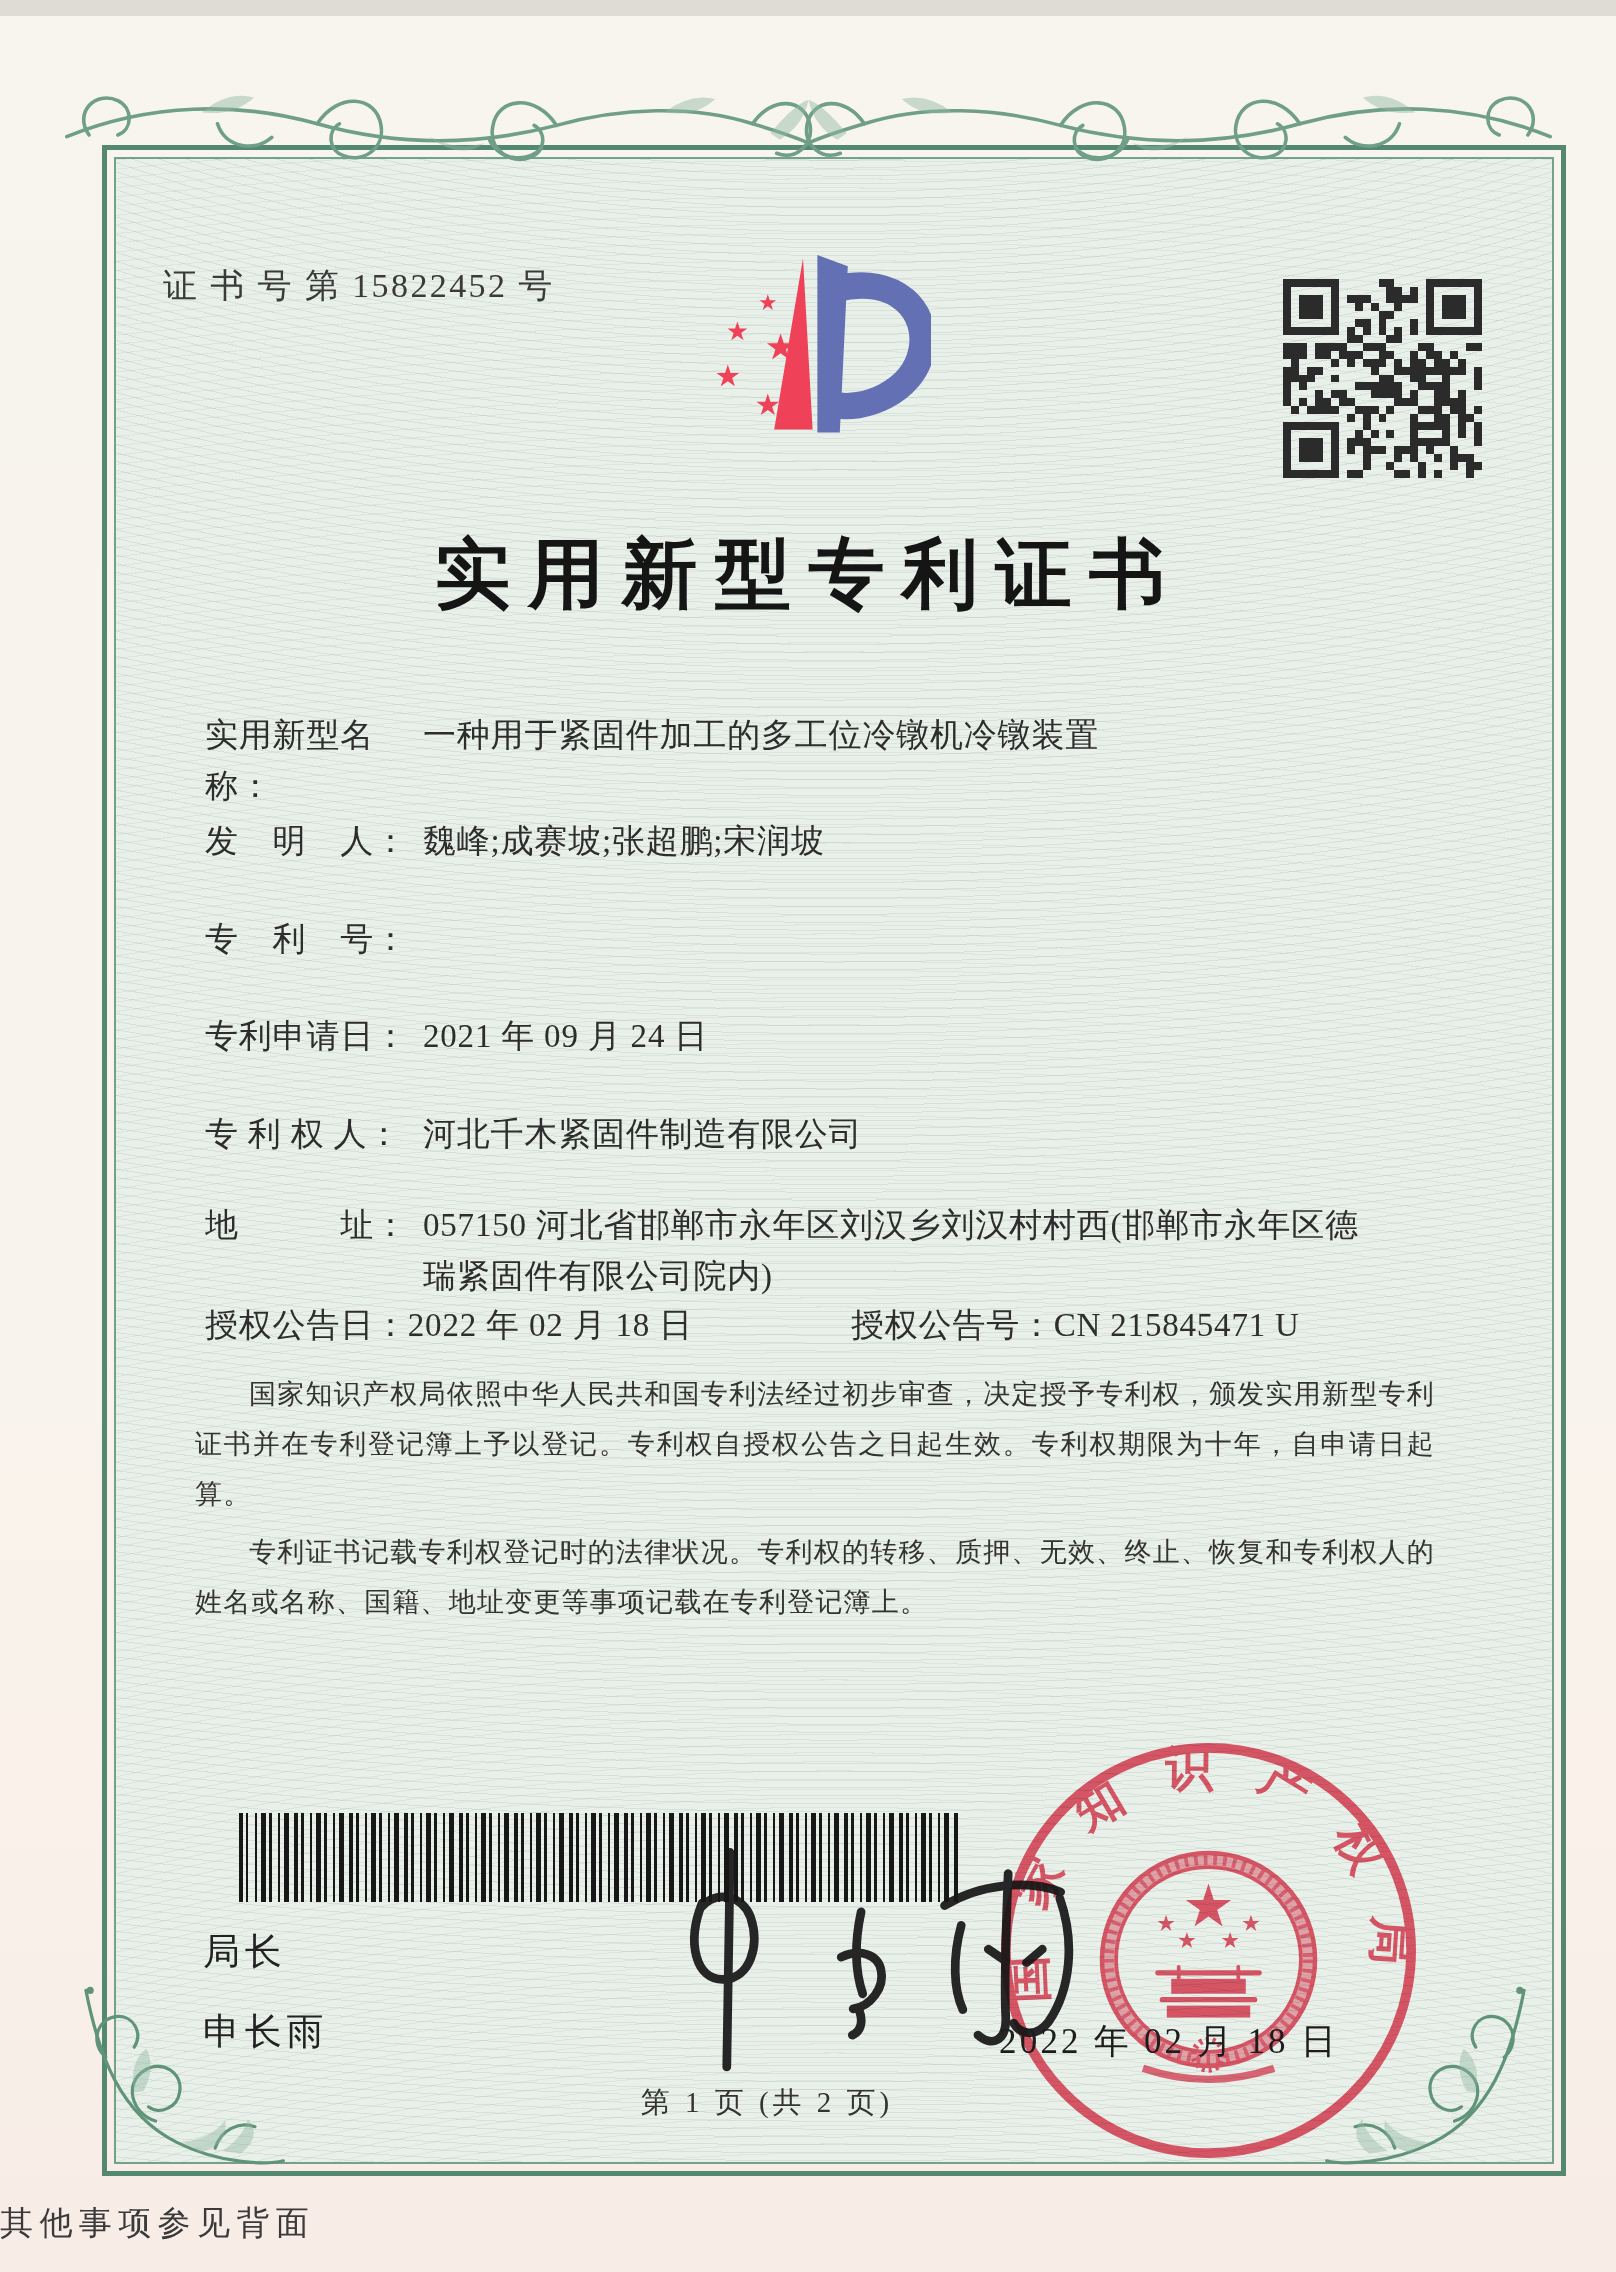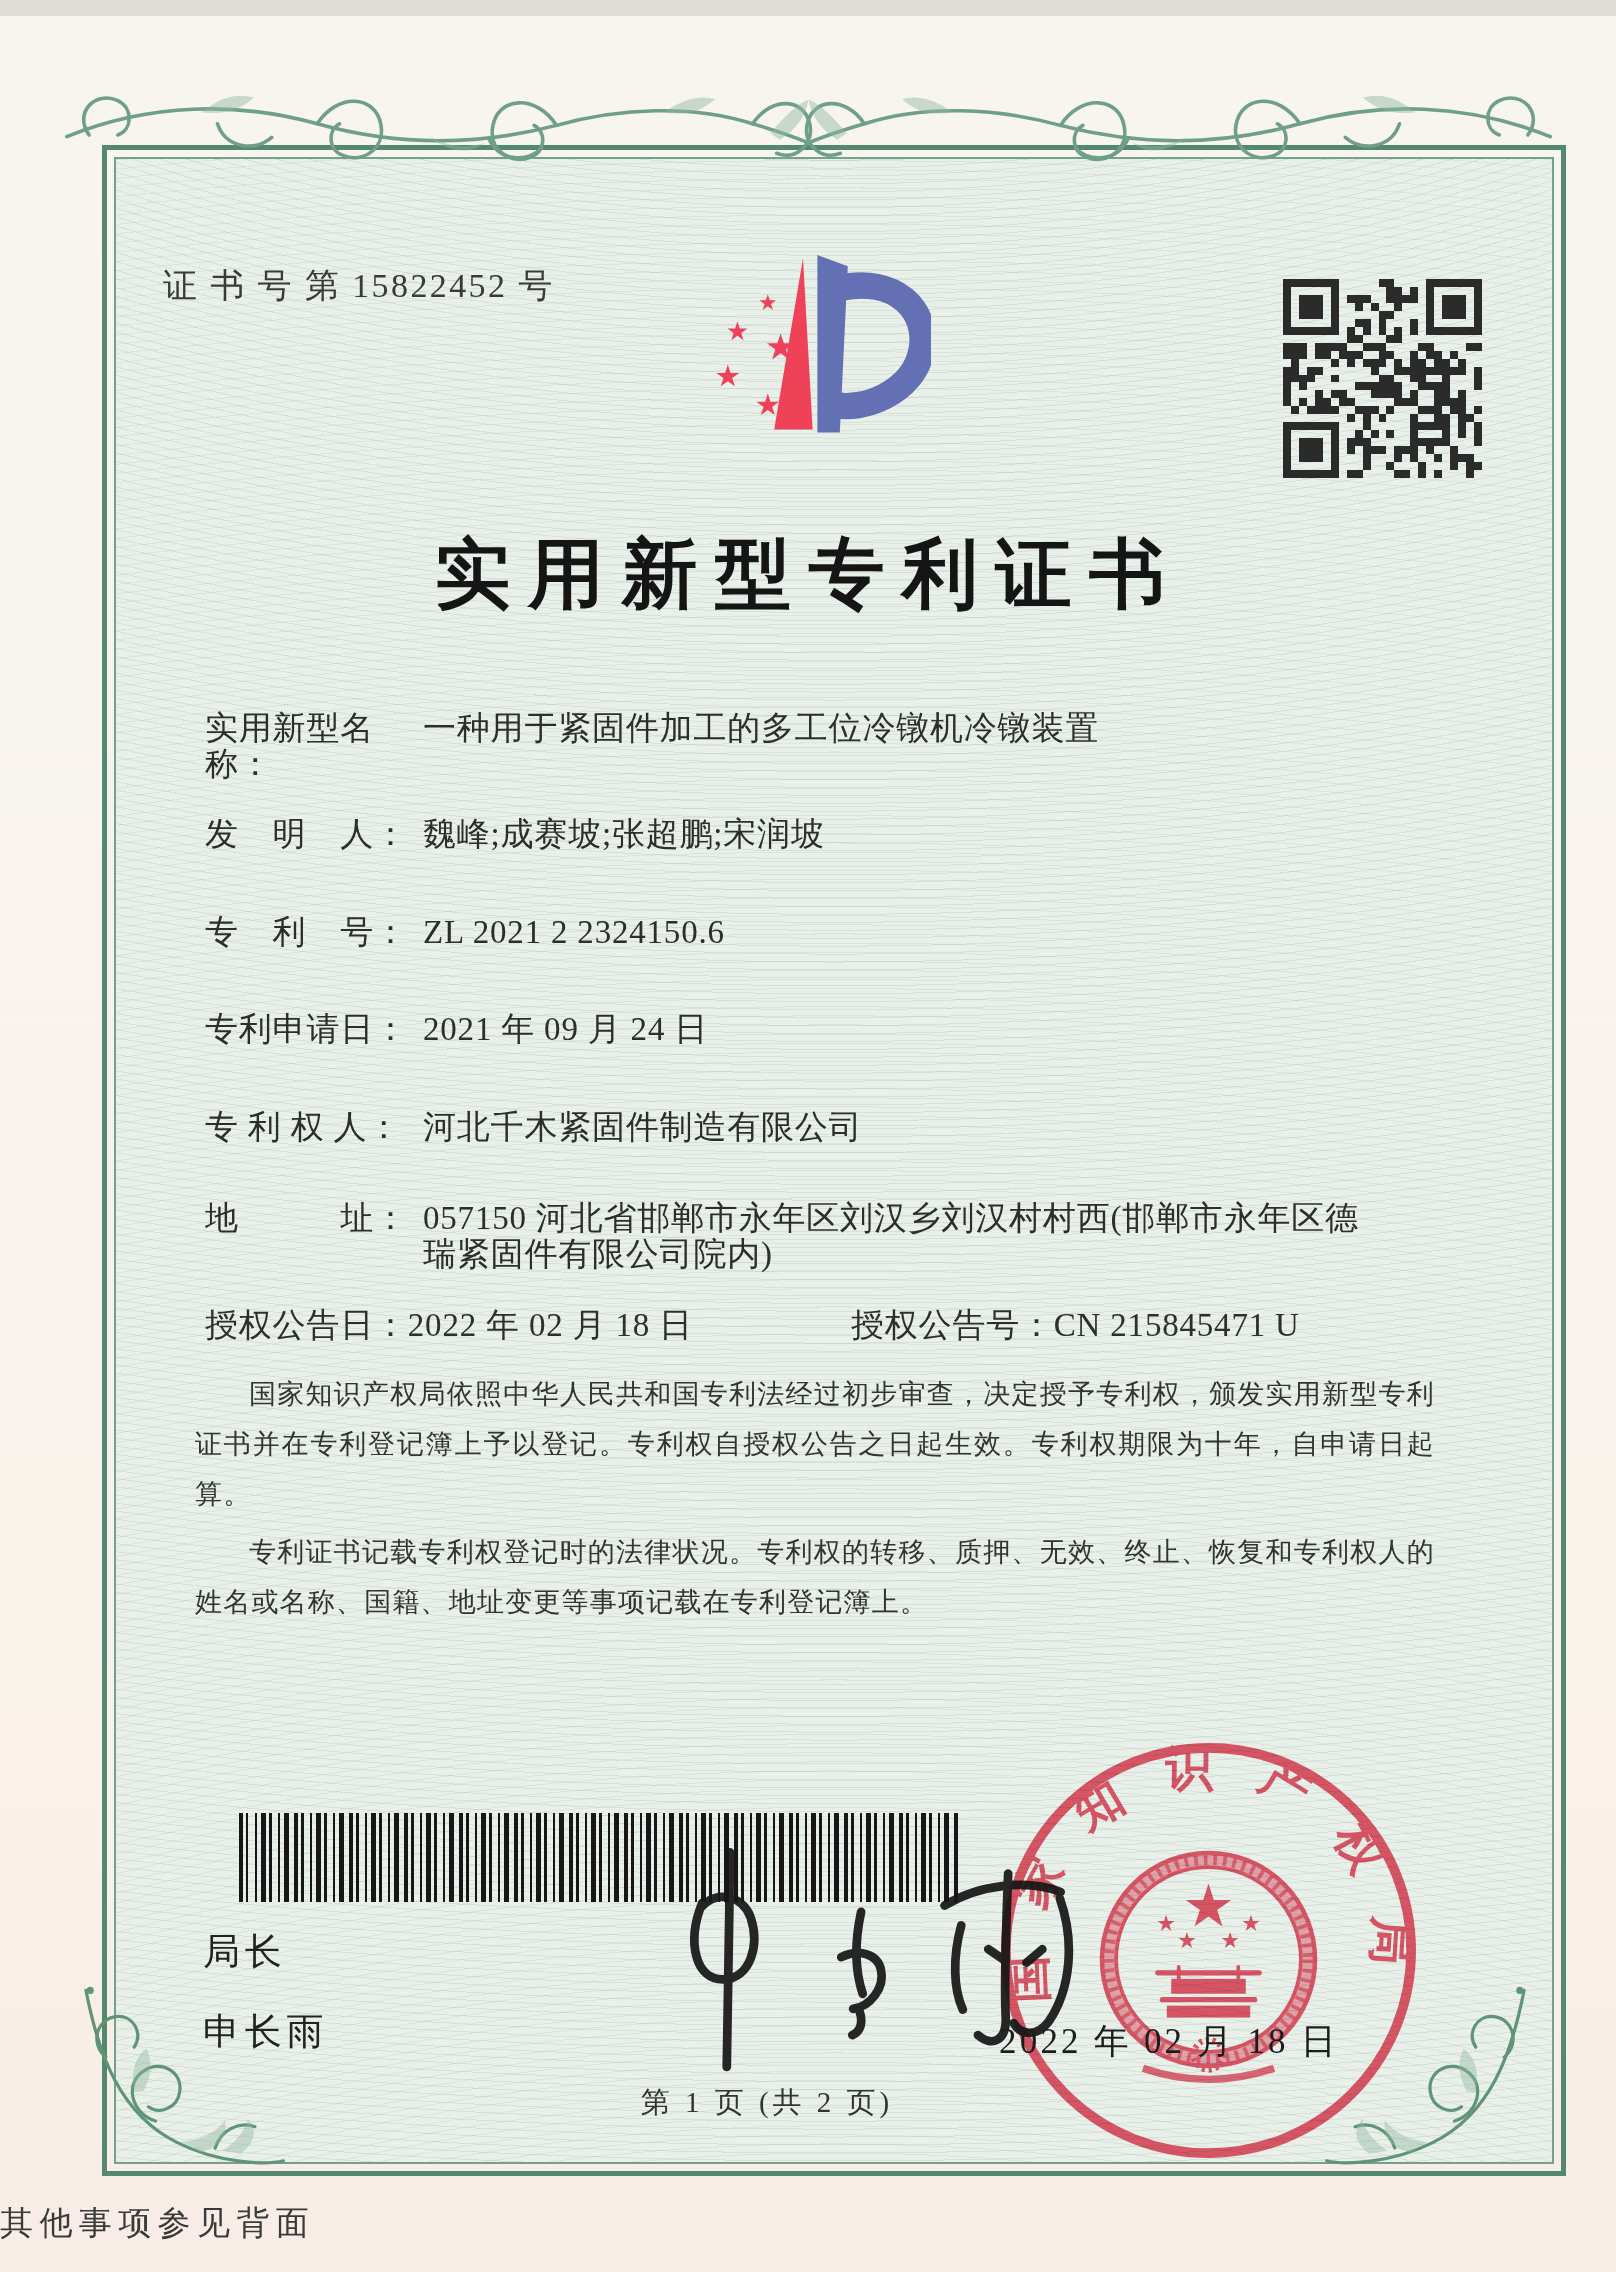--- a/index.html
+++ b/index.html
@@ -19,21 +19,21 @@
   .corner{position:absolute;width:213px;height:220px;z-index:4;}
   .corner.bl{left:76px;top:1951px;}
   .corner.br{left:1321px;top:1951px;transform:scaleX(-1);}
   
   .content *{box-sizing:border-box;}
   .cert-no{position:absolute;left:163px;top:247px;font-size:34px;letter-spacing:2.4px;color:#3a3a3a;z-index:5;}
   .logo{position:absolute;left:691px;top:231px;width:240px;height:240px;z-index:5;}
   .qr{position:absolute;left:1283px;top:263px;width:199px;height:199px;z-index:5;}
   .title{position:absolute;left:0;right:0;top:508px;text-align:center;font-size:76px;
          font-weight:700;letter-spacing:17.5px;color:#151515;z-index:5;}
-  .frow{position:absolute;left:205px;width:1232px;display:flex;font-size:33px;line-height:36px;
+  .frow{position:absolute;left:205px;width:1232px;display:flex;font-size:33px;line-height:51px;
         letter-spacing:0.8px;color:#2d2d2d;z-index:5;}
   .flabel{flex:0 0 218px;}
   .fvalue{flex:1 1 auto;}
   .frow.addr .fvalue{max-width:937px;}
   .grant-left{position:absolute;left:205px;top:1287px;font-size:33px;letter-spacing:0.8px;z-index:5;}
   .grant-right{position:absolute;left:851px;top:1287px;font-size:33px;letter-spacing:0.8px;z-index:5;}
   .paras{position:absolute;left:195px;top:1353px;width:1240px;z-index:5;}
   .paras p{margin:0 0 8px 0;font-size:27px;line-height:50px;letter-spacing:1.2px;
            text-indent:2em;text-align:justify;color:#333;}
   .barcode{position:absolute;left:239px;top:1797px;width:720px;height:89px;z-index:5;
@@ -445,21 +445,20 @@
     <div class="frow" style="top:694px">
       <span class="flabel">实用新型名称：</span>
       <span class="fvalue">一种用于紧固件加工的多工位冷镦机冷镦装置</span>
     </div>
     <div class="frow" style="top:800px">
       <span class="flabel">发　明　人：</span>
       <span class="fvalue">魏峰;成赛坡;张超鹏;宋润坡</span>
     </div>
     <div class="frow" style="top:898px">
       <span class="flabel">专　利　号：</span>
-      <span class="fvalue">ZL 2021 2 2324150.6</span>
     </div>
     <div class="frow" style="top:995px">
       <span class="flabel">专利申请日：</span>
       <span class="fvalue">2021 年 09 月 24 日</span>
     </div>
     <div class="frow" style="top:1093px">
       <span class="flabel">专 利 权 人：</span>
       <span class="fvalue">河北千木紧固件制造有限公司</span>
     </div>
     <div class="frow addr" style="top:1184px">

